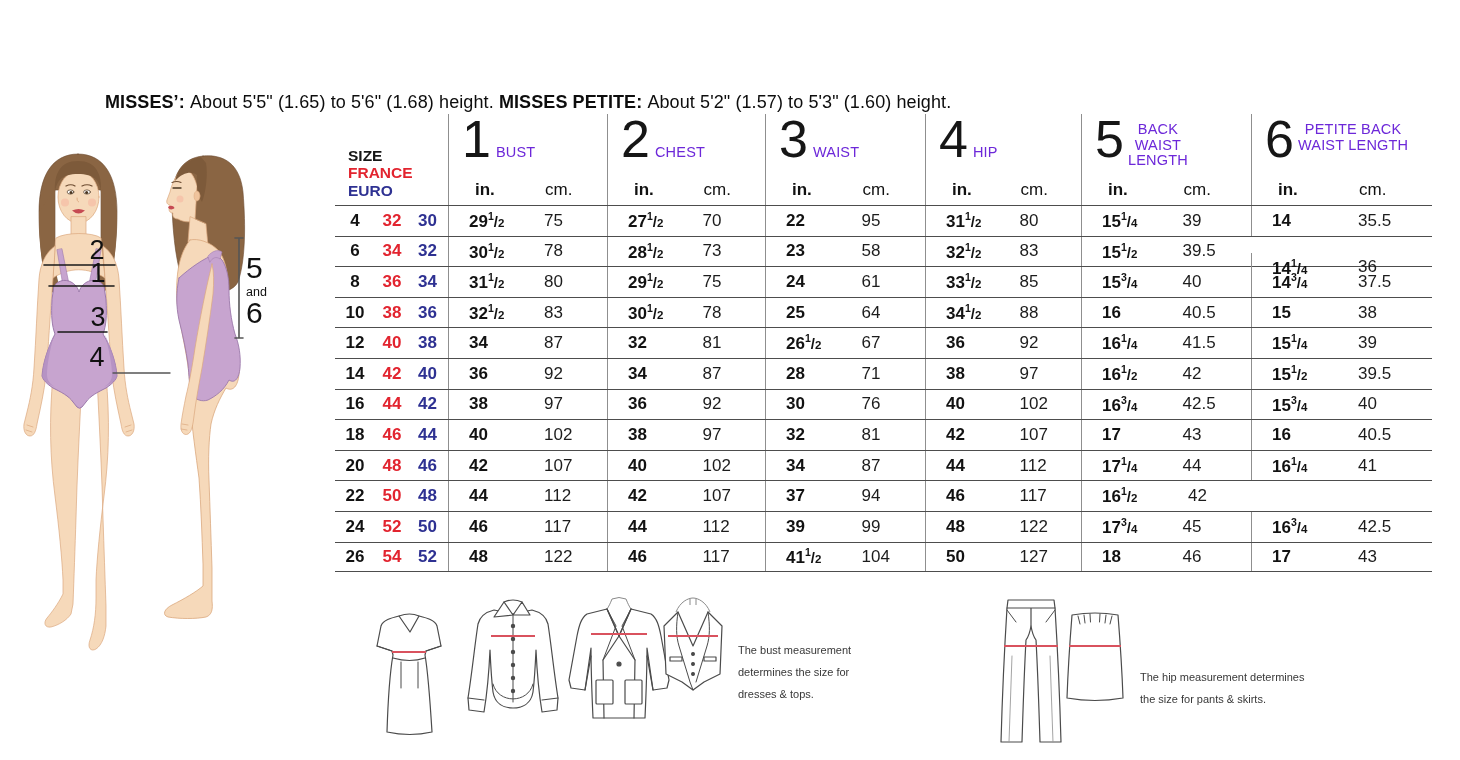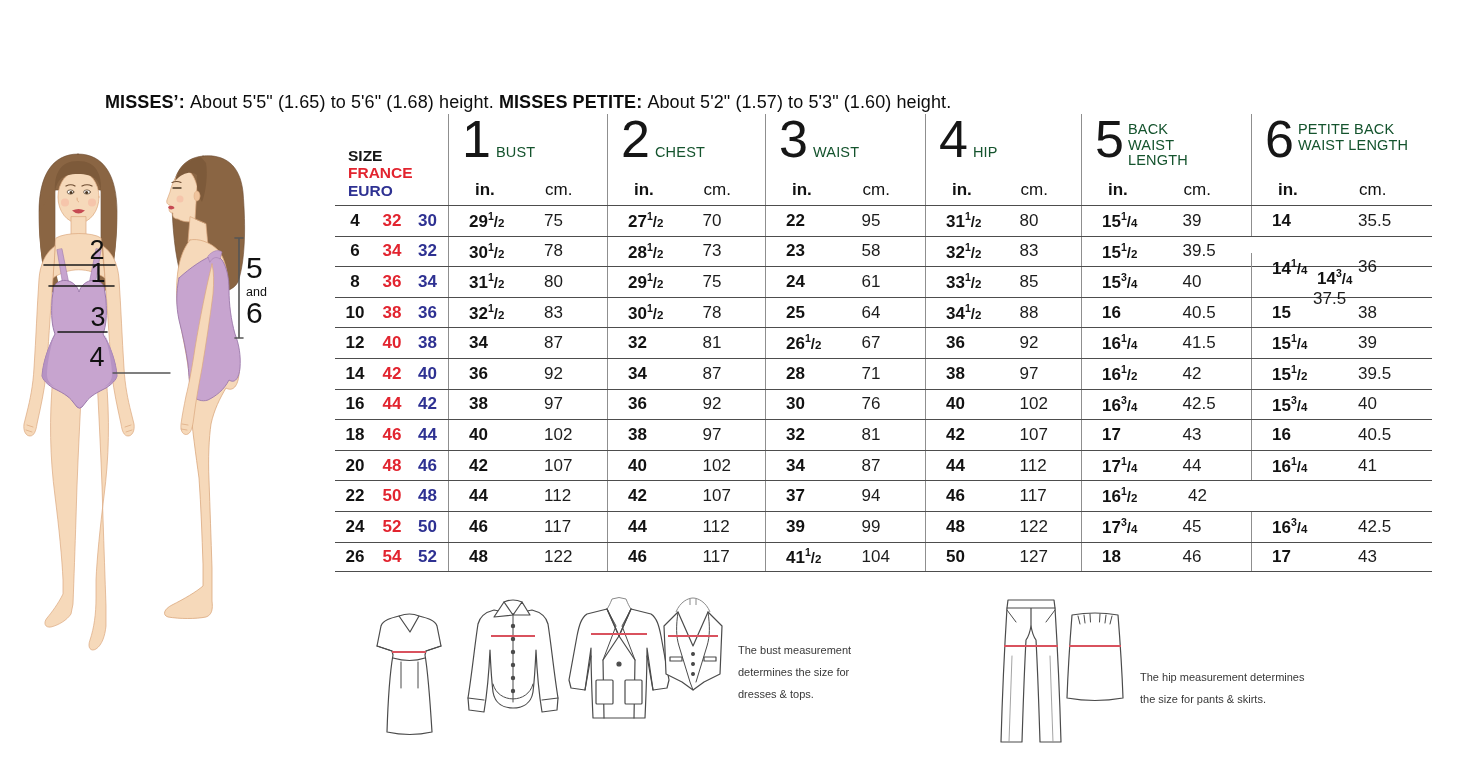--- a/index.html
+++ b/index.html
@@ -12,21 +12,21 @@
   .heading .b{font-weight:bold;}
   
   .chart{position:absolute;left:335px;top:114px;width:1097px;}
   .chart *{box-sizing:border-box;}
   .chart-head{display:flex;height:91px;position:relative;}
   .corner{position:relative;text-decoration:underline;}
   .corner-stack{position:absolute;left:13px;bottom:6px;font-weight:bold;font-size:15.5px;line-height:17.5px;}
   .mcol{position:relative;border-left:1px solid #8f8f8f;}
   .mcol-top{display:flex;}
   .bignum{font-size:52px;line-height:46px;font-weight:400;padding:2px 0 0 13px;letter-spacing:-2px;color:#161616;}
-  .collabel{font-size:14.5px;color:#14532d;letter-spacing:.2px;}
+  .collabel{font-size:14.5px;color:#6d28d9;letter-spacing:.2px;text-align:center;}
   .collabel.single{align-self:flex-end;margin:0 0 2px 7px;}
   .collabel.multi{white-space:pre-line;line-height:15.5px;margin:8px 0 0 6px;}
   .units{position:absolute;left:0;right:0;bottom:5px;display:flex;font-size:17px;}
   .uin{width:50%;padding-left:26px;font-weight:bold;}
   .ucm{width:50%;padding-left:17px;}
   .chart-body .row{display:flex;height:30.6px;border-top:1px solid #4d4d4d;align-items:center;}
   .chart-body .row:last-child{border-bottom:1px solid #4d4d4d;}
   .size-cell{display:flex;font-weight:bold;font-size:17px;}
   .size-cell span{display:inline-block;text-align:center;}
   .sz{width:40px;color:#121212;}
@@ -287,21 +287,21 @@
           <span class="vcm">61</span>
         </div>
         <div class="mcell" style="width: 156px;">
           <span class="vin">33<sup>1</sup><span class="sl">/</span><span class="dn">2</span></span>
           <span class="vcm">85</span>
         </div>
         <div class="mcell" style="width: 170px;">
           <span class="vin">15<sup>3</sup><span class="sl">/</span><span class="dn">4</span></span>
           <span class="vcm">40</span>
         </div>
-        <div class="mcell" style="width: 181px; flex-direction: column;">
+        <div class="mcell" style="width: 181px;">
           <span class="vin">14<sup>3</sup><span class="sl">/</span><span class="dn">4</span></span>
           <span class="vcm">37.5</span>
         </div>
       </div>
       <div class="row">
         <div class="size-cell" style="width: 113px;">
           <span class="sz">10</span>
           <span class="fr" style="color: rgb(226, 36, 47);">38</span>
           <span class="eu" style="color: rgb(46, 49, 146);">36</span>
         </div>

